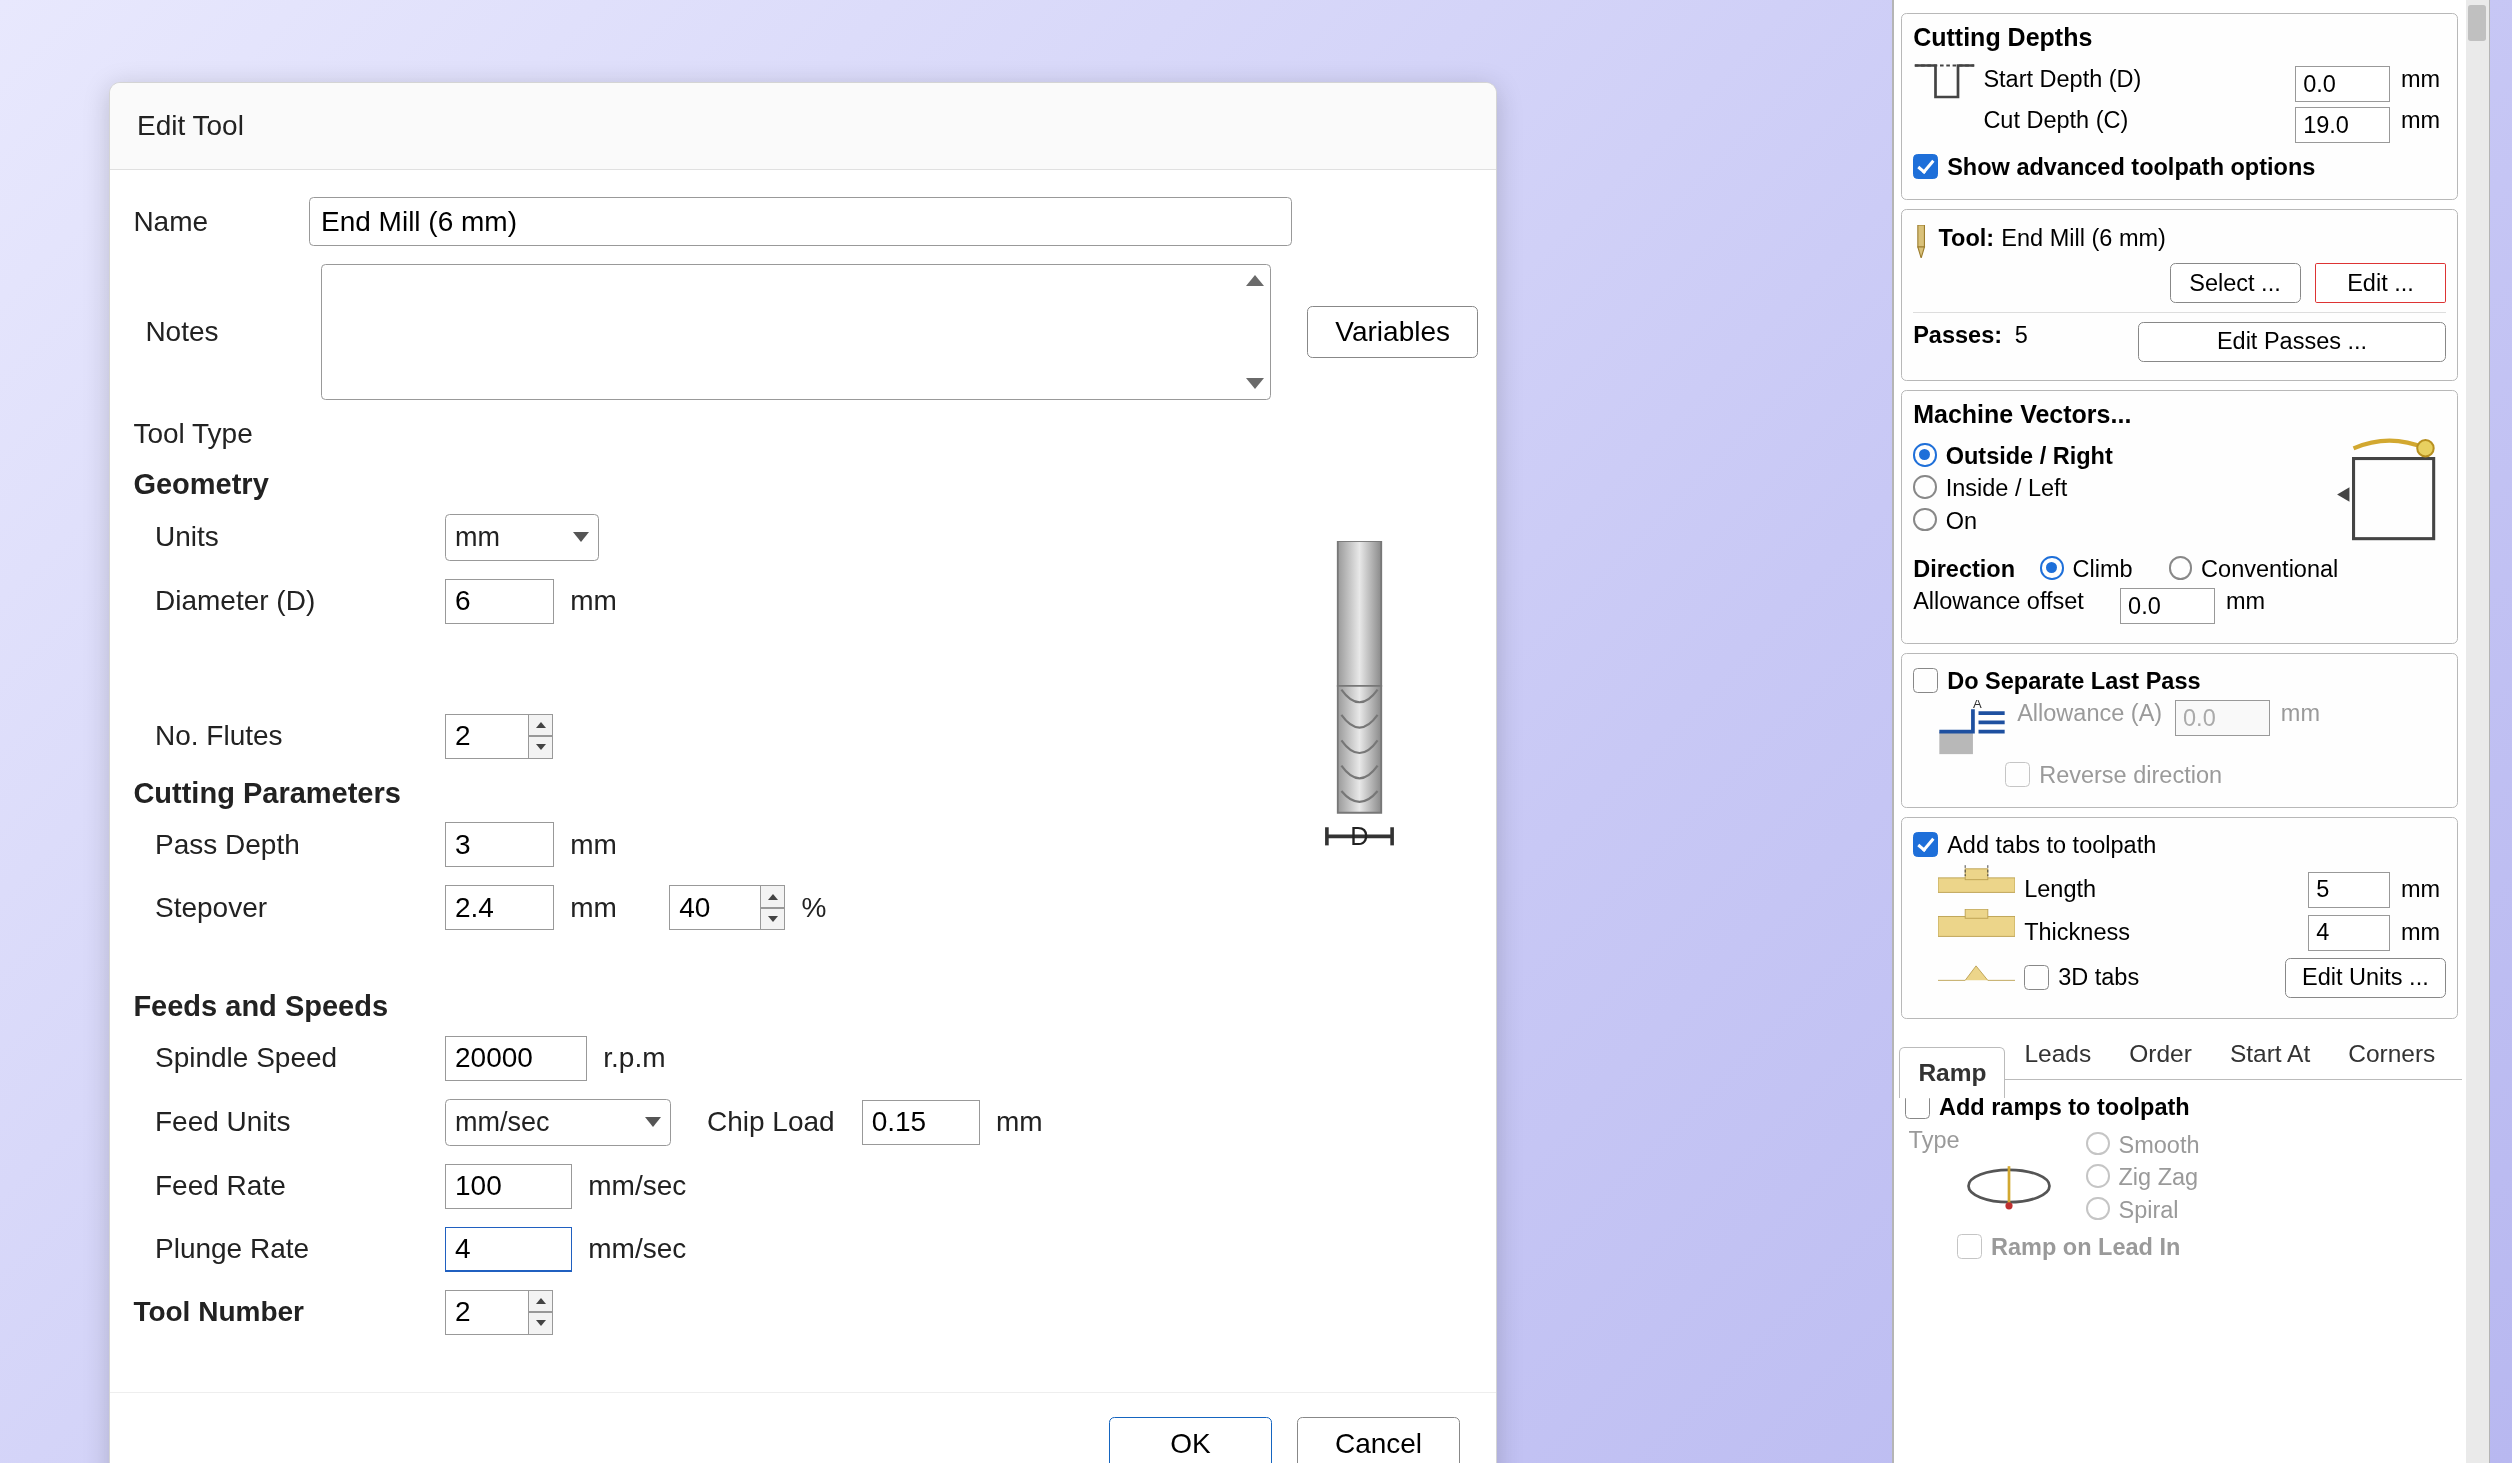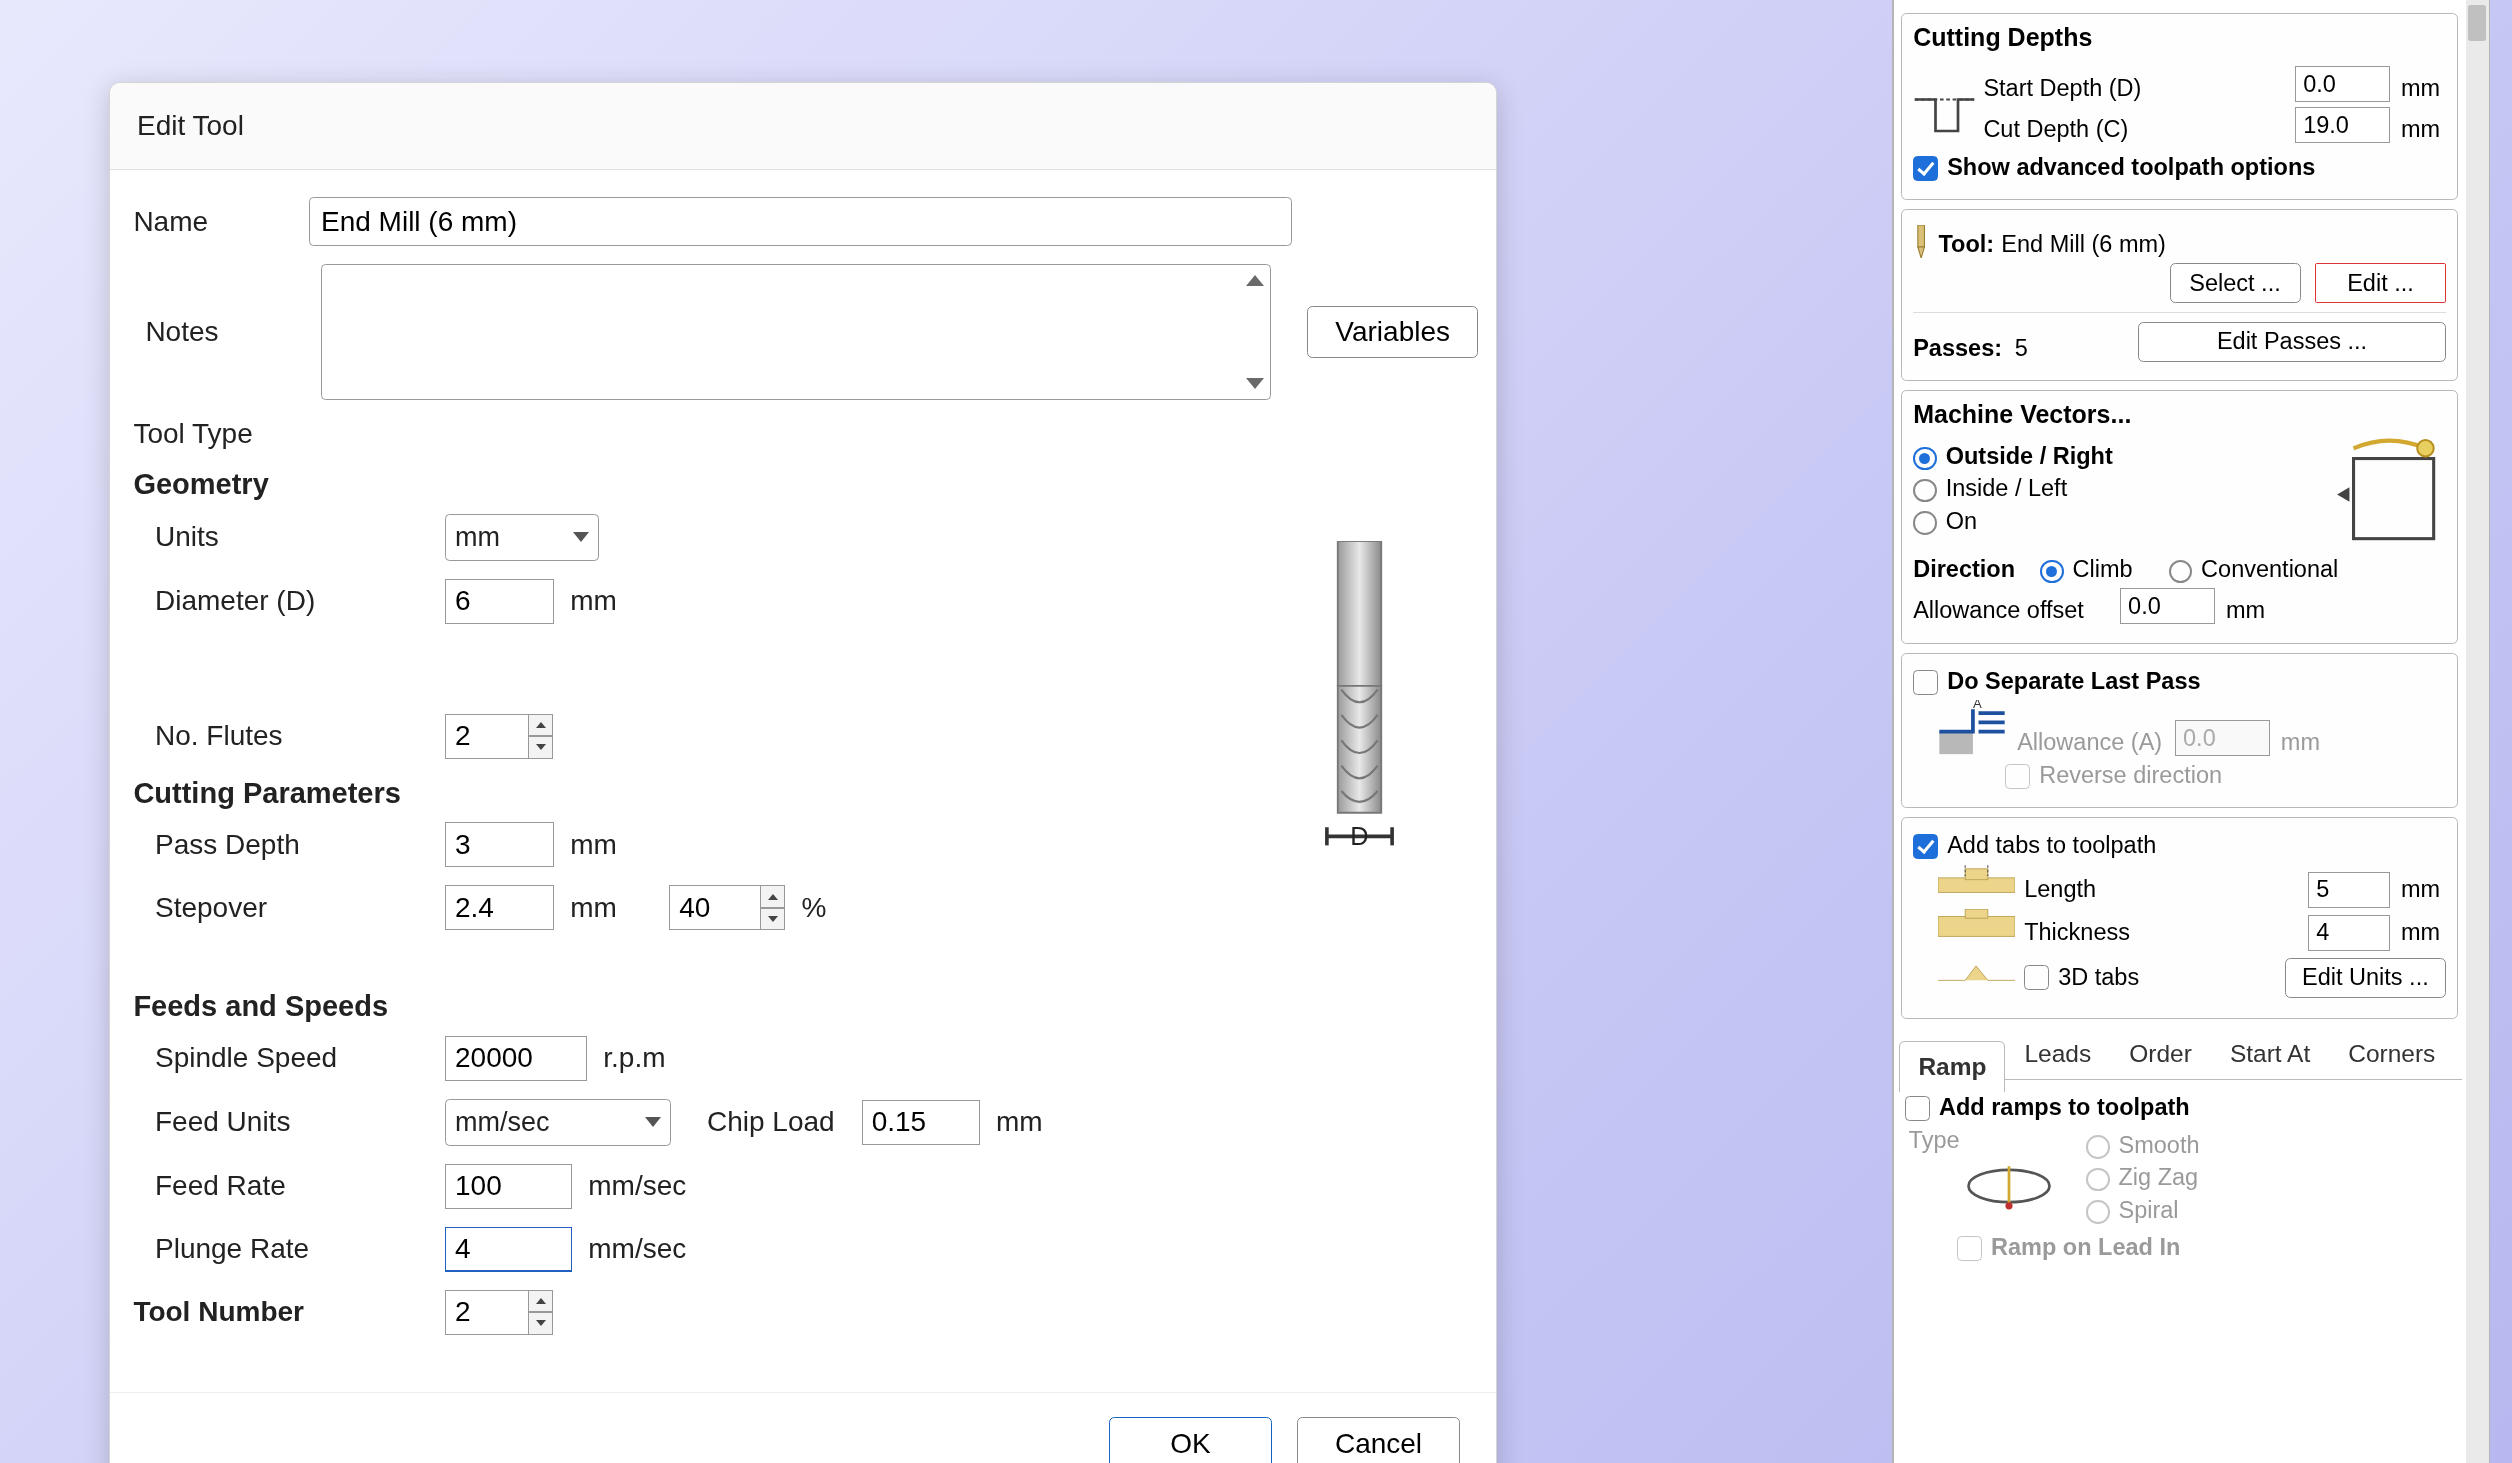--- a/index.html
+++ b/index.html
@@ -36,40 +36,40 @@
   .tool-svg-wrap{position:absolute;right:82px;top:371px;width:109px;height:308px;}
   .dlg-footer{display:flex;justify-content:flex-end;gap:25px;padding:23.5px 36px;border-top:0.9px solid #eee;}
   .btn{height:54px;width:163px;font-size:28px;border:0.9px solid #888;border-radius:5.4px;background:#fff;}
   .btn.primary{border:1.8px solid #1565c0;}
   
   .right-panel{position:absolute;right:22px;top:0;width:598px;height:1464px;background:#fff;border-left:2.7px solid #b5b5b5;border-right:1.8px solid #b5b5b5;overflow:hidden;font-size:23.5px;}
   .right-scroll{position:absolute;right:0;top:0;width:23.5px;height:100%;background:#eaeaea;}
   .right-scroll .thumb{position:absolute;left:2.7px;top:5.4px;width:18px;height:36px;background:#c0c0c0;border-radius:2.7px;}
   .panel-group{border:0.9px solid #b8b8b8;border-radius:5.4px;margin:7.2px 31px 9px 7.2px;padding:9px 11px 12.7px 11px;background:#fefefe;}
   .pg-title{font-weight:bold;font-size:25px;margin-bottom:9px;}
-  .prow{display:flex;align-items:flex-end;margin:5.4px 0;}
+  .prow{display:flex;align-items:flex-start;margin:5.4px 0;}
   .p-lbl{color:#000;}
   .p-input{width:95px;height:36px;border:0.9px solid #999;font-size:23.5px;padding:1.8px 7.2px;margin-left:auto;}
   .p-unit{width:45px;text-align:left;margin-left:11px;}
   .cb{width:25px;height:25px;border:1.8px solid #888;border-radius:4.5px;display:inline-flex;align-items:center;justify-content:center;margin-right:9px;flex-shrink:0;}
   .cb.checked{background:#1e6fd9;border-color:#1e6fd9;}
   .cb.checked::after{content:"";width:6.3px;height:12.7px;border:solid #fff;border-width:0 3.6px 3.6px 0;transform:rotate(40deg) translate(-0.9px,-1.8px);}
   .radio{width:23.5px;height:23.5px;border:2.7px solid #888;border-radius:50%;display:inline-flex;align-items:center;justify-content:center;margin-right:9px;flex-shrink:0;}
   .radio.checked{border-color:#1e6fd9;}
   .radio.checked::after{content:"";width:11px;height:11px;border-radius:50%;background:#1e6fd9;}
   .p-btn{border:0.9px solid #888;border-radius:5.4px;background:#fff;font-size:23.5px;padding:5.4px 16.3px;}
   .p-btn.red{border:1.8px solid #d33;border-radius:1.8px;}
   .cd-icon{width:63px;height:54px;flex-shrink:0;margin-right:7.2px;}
   .mv-icon{width:113px;height:113px;flex-shrink:0;margin-left:auto;}
   .tabs-icons{display:flex;flex-direction:column;gap:11px;margin-left:25px;margin-right:9px;}
   .tab-ic{width:77px;height:33px;}
   .tab-row{display:flex;align-items:center;margin:7.2px 0;}
   .tab-strip{display:flex;border-bottom:0.9px solid #bbb;margin:0 27px 0 5.4px;}
   .tab{padding:11px 18px;font-size:24.5px;color:#333;border:0.9px solid transparent;border-bottom:none;}
-  .tab.active{font-weight:bold;border-color:#bbb;border-radius:5.4px 5.4px 0 0;background:#fff;position:relative;top:13px;}
+  .tab.active{font-weight:bold;border-color:#bbb;border-radius:5.4px 5.4px 0 0;background:#fff;position:relative;top:19px;}
   .ramp-svg{width:100px;height:54px;margin:5.4px 18px 0 54px;flex-shrink:0;}
   .dlp-icon{width:68px;height:56px;margin-left:25px;margin-right:11px;flex-shrink:0;}
   .grey{color:#9a9a9a;}
 </style>
 </head>
 <body>
 
 <div class="dialog">
   <div class="dlg-title">Edit Tool</div>
 

